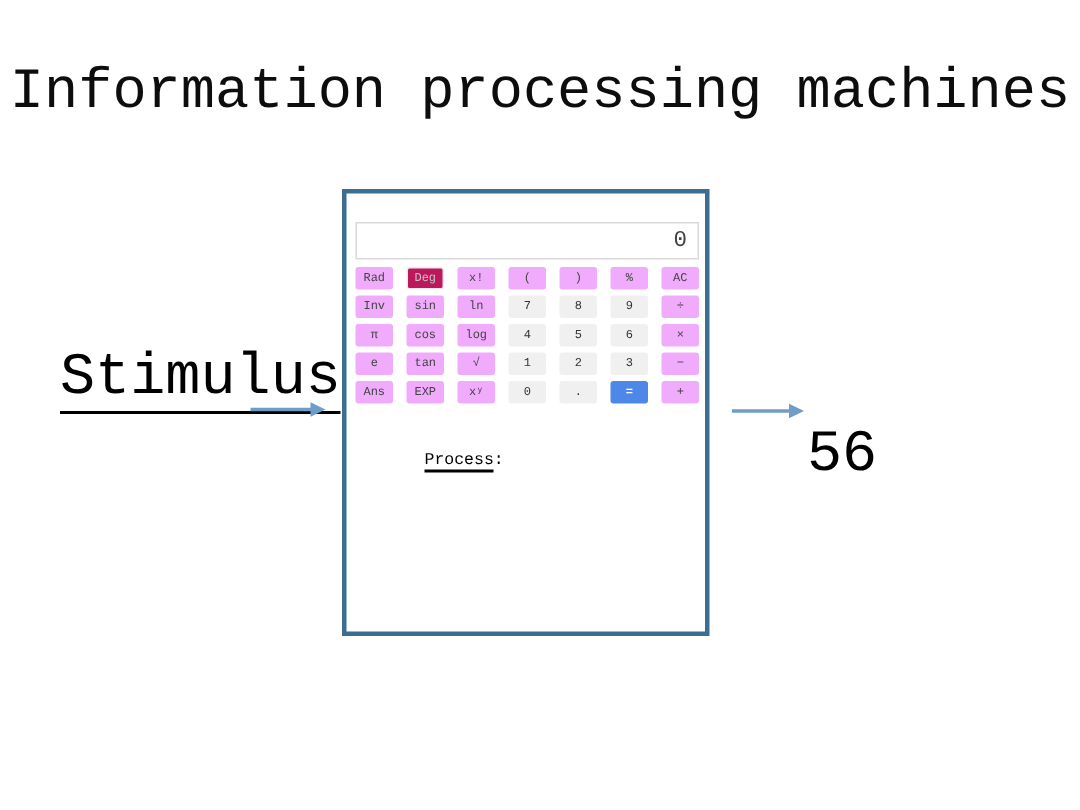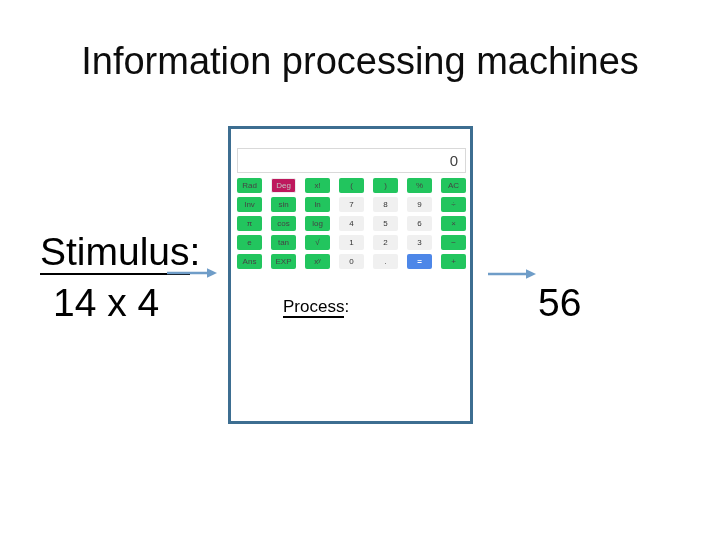--- a/index.html
+++ b/index.html
@@ -1,18 +1,18 @@
 <!DOCTYPE html>
 <html style="--box-border: #3d6e91; --arrow: #6f9dc8; --equals-blue: #4d87e8;"><head>
 <meta charset="utf-8">
 <style>
   html,body{margin:0;padding:0;background:#ffffff;}
   .slide{
     position:relative;width:720px;height:540px;background:#ffffff;overflow:hidden;
-    font-family:Liberation Sans, sans-serif;color:#000;
+    font-family:Liberation Mono, monospace;color:#000;
   }
   .title{
     position:absolute;top:40px;left:0;width:720px;text-align:center;
     font-size:38px;font-weight:400;color:#0d0d0d;white-space:nowrap;
   }
   .big-label{position:absolute;font-size:39px;color:#000;white-space:nowrap;}
   .ul{border-bottom:2.5px solid #000;padding-bottom:0px;}
   .stimulus-label{left:40px;top:230px;}
   .stimulus-value{left:53px;top:281px;}
   .response-label{left:545px;top:230px;}
@@ -30,39 +30,38 @@
     text-align:right;font-size:15px;line-height:23px;padding-right:7px;color:#404040;
   }
   .calc-grid{
     margin-top:5px;display:grid;grid-template-columns:repeat(7,1fr);
     column-gap:9px;row-gap:4px;
   }
   .calc-btn{
     height:15px;line-height:15px;text-align:center;font-size:8px;border-radius:2px;
     color:#444;overflow:hidden;cursor:default;
   }
-  .calc-btn.fn{background:#22c55e;}
+  .calc-btn.fn{background:#f0abfc;}
   .calc-btn.num{background:#f0f0f0;color:#333;}
   .calc-btn.eq{background:var(--equals-blue,#4d87e8);color:#fff;font-weight:bold;}
   .calc-btn.mode{background:#be185d;border:1px solid #ececec;box-sizing:border-box;color:#c4c4c4;line-height:13px;text-align:center;}
-  .process-text{position:absolute;left:52px;top:168px;font-size:17px;line-height:20px;color:#000;}
+  .process-text{position:absolute;left:52px;top:168px;font-size:11px;line-height:20px;color:#000;}
   .process-label .ul{border-bottom:2px solid #000;}
   .process-formula{margin-left:13px;}
   .process-steps{margin-top:13px;margin-left:17px;}
   .process-step{white-space:pre;line-height:20px;}
 </style>
 </head>
 <body>
 
 <div class="slide">
 
   <div class="title">Information processing machines</div>
 
   <div class="big-label stimulus-label"><span class="ul">Stimulus</span><span>:</span></div>
-  <div class="big-label stimulus-value">14 x 4</div>
 
   <div class="big-label response-value">56</div>
 
   <svg class="arrow arrow-left" width="52" height="12" viewBox="0 0 52 12">
     <line x1="1" y1="6" x2="42" y2="6" stroke="currentColor" stroke-width="2.4"></line>
     <polygon points="41,1.2 51,6 41,10.8" fill="currentColor"></polygon>
   </svg>
   <svg class="arrow arrow-right" width="50" height="12" viewBox="0 0 50 12">
     <line x1="1" y1="6" x2="40" y2="6" stroke="currentColor" stroke-width="2.4"></line>
     <polygon points="39,1.2 49,6 39,10.8" fill="currentColor"></polygon>

